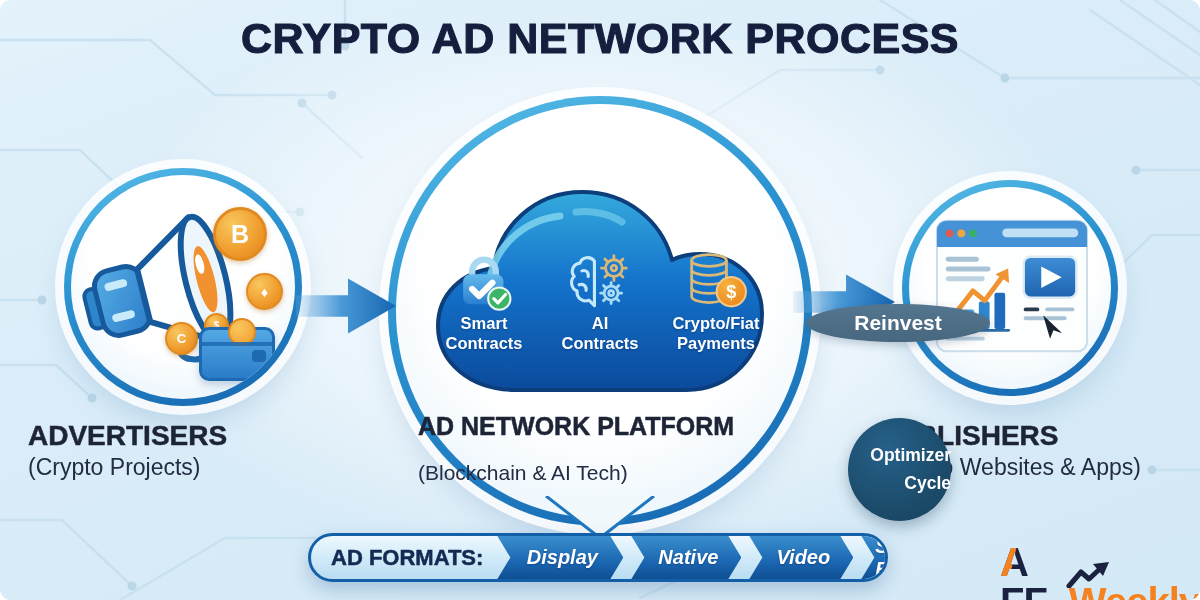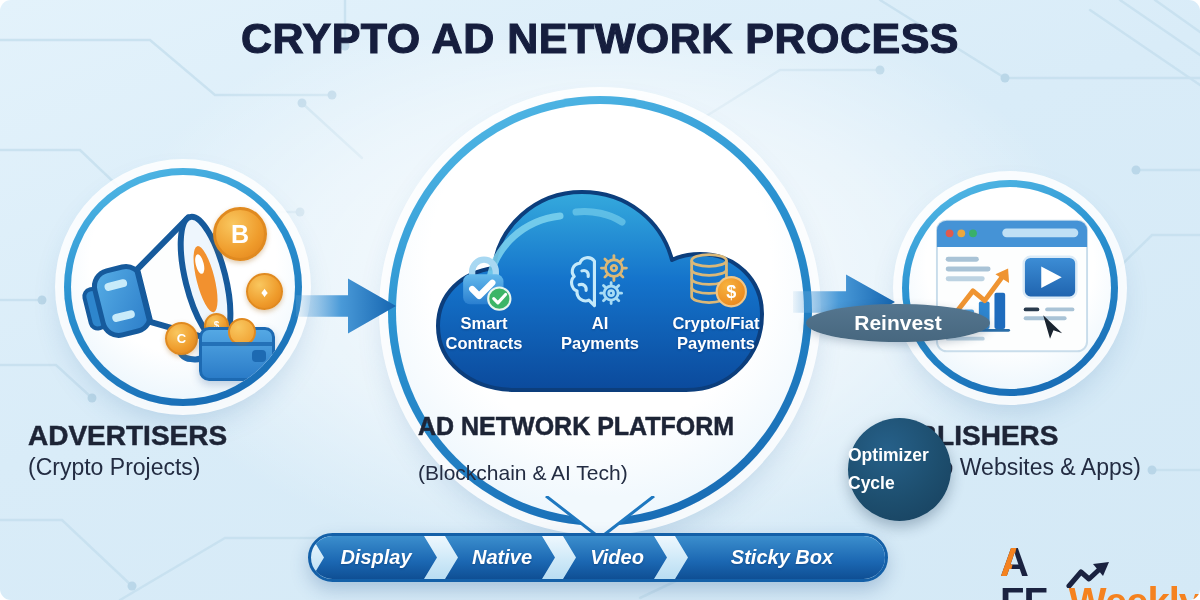--- a/index.html
+++ b/index.html
@@ -53,21 +53,21 @@
   .feature svg{height:64px;}
 
   .tail{position:absolute;left:543px;top:496px;width:114px;height:46px;z-index:3;}
 
   .reinvest{position:absolute;left:806px;top:304px;width:184px;height:38px;border-radius:50%;
     background:linear-gradient(180deg,#55768f,#47677f);display:flex;align-items:center;justify-content:center;
     color:#fff;font-size:21px;font-weight:bold;z-index:8;box-shadow:0 3px 8px rgba(30,60,90,.25);}
 
   .optimizer{position:absolute;left:848px;top:418px;width:103px;height:103px;border-radius:50%;
     background:radial-gradient(circle at 38% 30%,#266089 0%,#1d4e6e 55%,#173f5c 100%);
-    display:flex;flex-direction:column;align-items:flex-start;justify-content:center;
+    display:flex;flex-direction:column;align-items:flex-end;justify-content:center;
     color:#fff;font-size:17.5px;font-weight:bold;line-height:1.55;z-index:9;
     box-shadow:0 6px 14px rgba(20,50,80,.3);}
 
   .megaphone-scene{position:absolute;inset:0;}
   .coin{position:absolute;border-radius:50%;display:flex;align-items:center;justify-content:center;
     color:#fff;font-weight:bold;background:radial-gradient(circle at 35% 30%,#f9c75f,#ef9c2c 60%,#e2811a);
     border:2px solid #e08a20;box-shadow:0 2px 5px rgba(160,100,20,.35);}
   .coin-btc{right:28px;top:32px;width:48px;height:48px;font-size:25px;border-width:3px;}
   .coin-eth{right:12px;top:98px;width:33px;height:33px;font-size:14px;}
   .coin-s1{right:66px;top:138px;width:21px;height:21px;font-size:10px;}
@@ -274,21 +274,21 @@
               <line x1="66" y1="73" x2="66" y2="77"></line>
             <line x1="51" y1="62" x2="55" y2="62"></line>
               <line x1="77" y1="62" x2="81" y2="62"></line>
             <line x1="55" y1="51" x2="58" y2="54"></line>
               <line x1="74" y1="70" x2="77" y2="73"></line>
             <line x1="77" y1="51" x2="74" y2="54"></line>
               <line x1="58" y1="70" x2="55" y2="73"></line>
           </g>
         </g>
       </svg>
-      <div class="f-label">AI Payments</div>
+      <div class="f-label">AI Contracts</div>
     </div>
 
     <div class="feature">
       <svg viewBox="0 0 100 92" width="76">
         <defs>
           <radialGradient id="dolGrad" cx="0.35" cy="0.3" r="0.9">
             <stop offset="0" stop-color="#f7b23e"></stop>
               <stop offset="1" stop-color="#e87f16"></stop>
           </radialGradient>
         </defs>
@@ -359,20 +359,21 @@
     <div class="main semiheavy">PUBLISHERS</div>
     <div class="sub">(Crypto Websites &amp; Apps)</div>
   </div>
 
   <div class="optimizer">
     <span>Optimizer</span>
     <span>Cycle</span>
   </div>
 
   <div class="formats-bar">
+    <div class="formats-label semiheavy">AD FORMATS:</div>
     <div class="segments">
       <div class="segment seg-0">
           <span>Display</span>
         </div>
       <div class="segment seg-1">
           <span>Native</span>
         </div>
       <div class="segment seg-2">
           <span>Video</span>
         </div>

